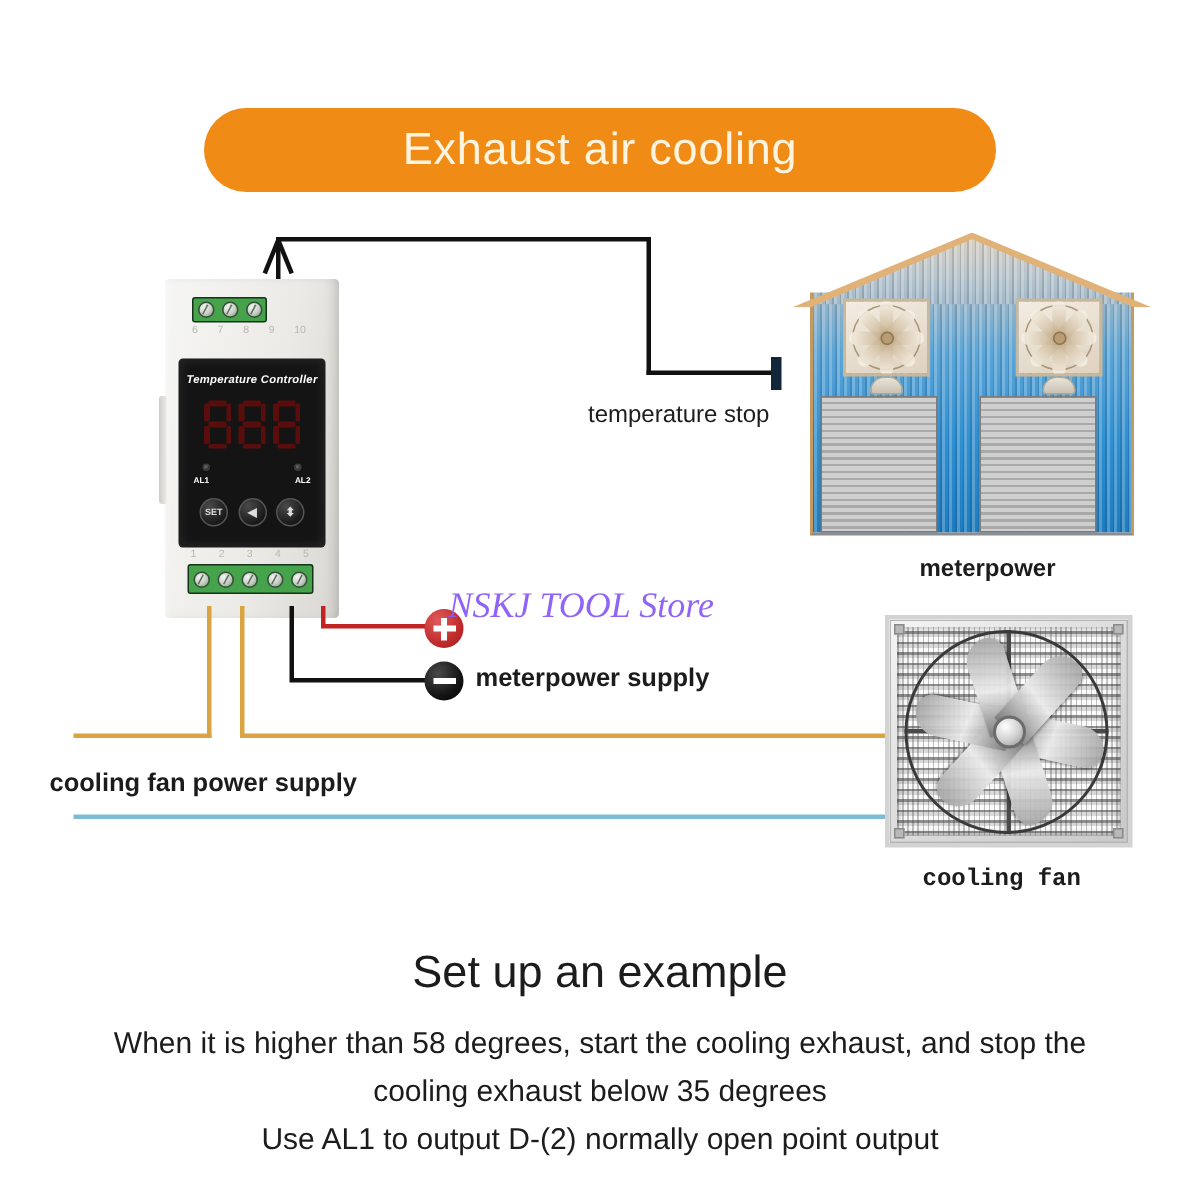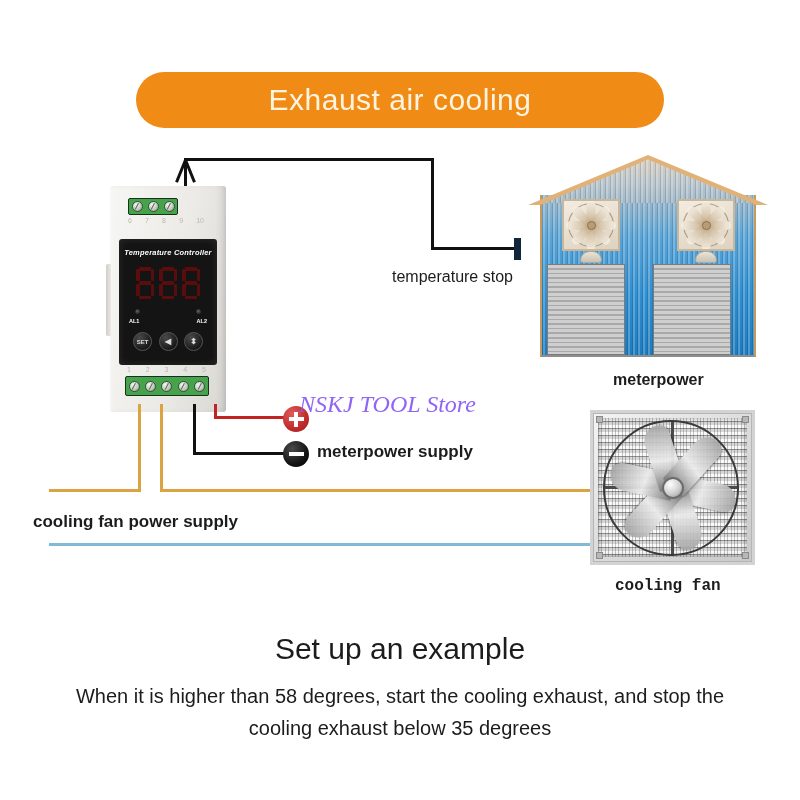--- a/index.html
+++ b/index.html
@@ -598,15 +598,16 @@
     <div class="cf-corner" style="right:6px; top:6px;"></div>
     <div class="cf-corner" style="left:6px;  bottom:6px;"></div>
     <div class="cf-corner" style="right:6px; bottom:6px;"></div>
   </div>
   <div class="label" id="label-coolfan">cooling fan</div>
 
   <div id="footer">
     <div id="footer-heading">Set up an example</div>
     <div class="footer-line">When it is higher than 58 degrees, start the cooling exhaust, and stop the</div>
     <div class="footer-line">cooling exhaust below 35 degrees</div>
+    <div class="footer-line">Use AL1 to output D-(2) normally open point output</div>
   </div>
 
 </div>
 
 </body></html>

